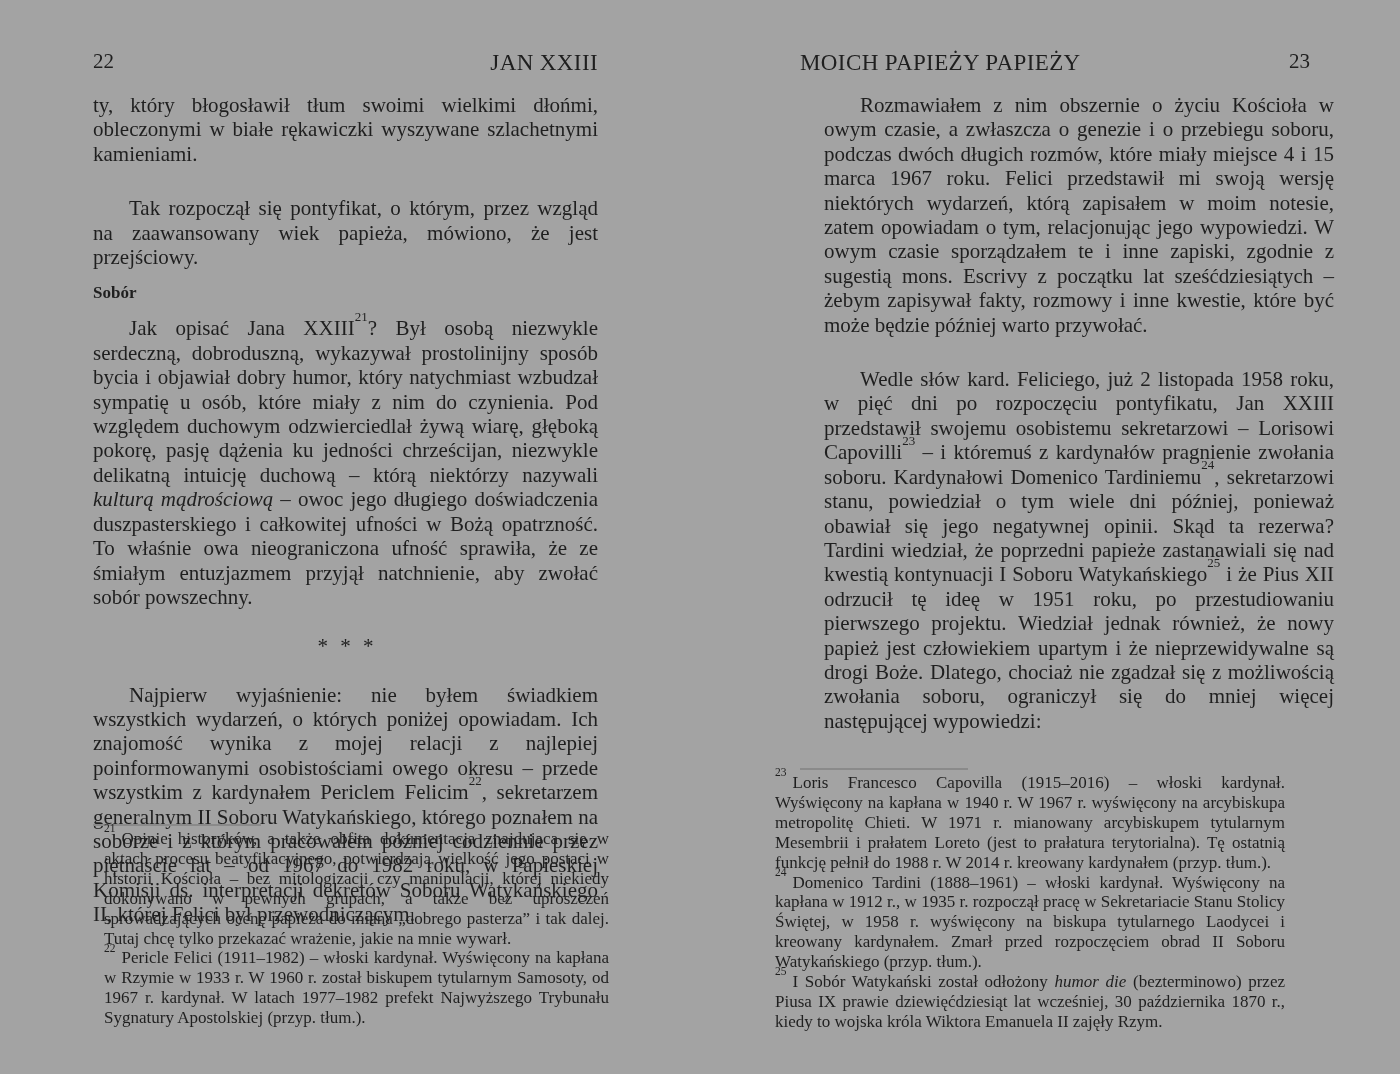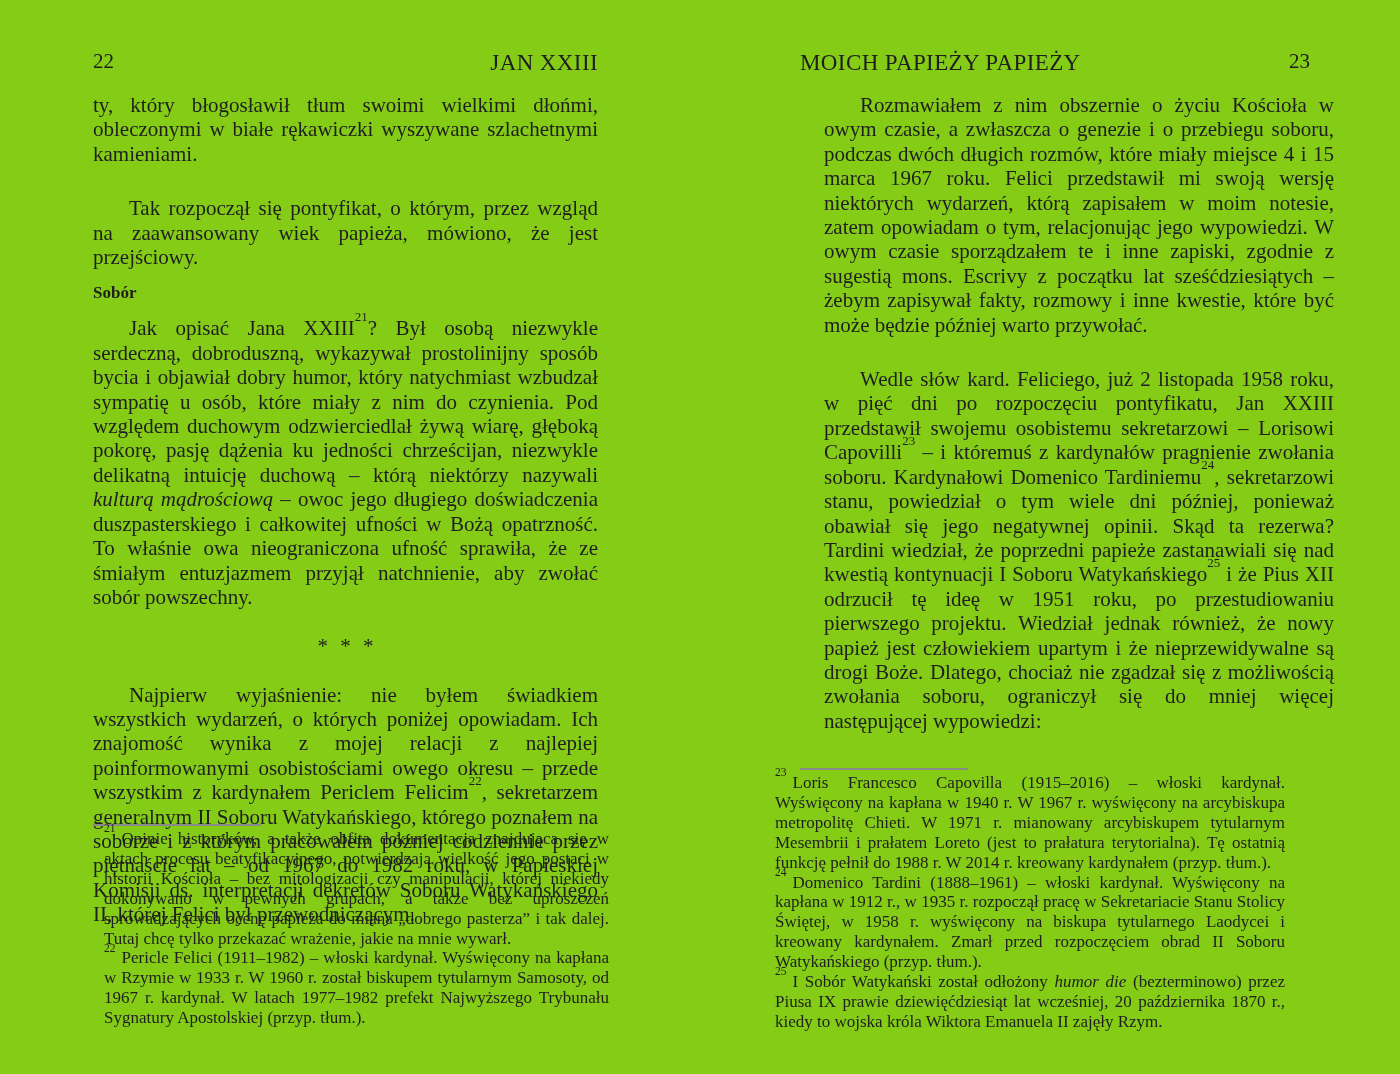--- a/index.html
+++ b/index.html
@@ -4,21 +4,21 @@
 <style>
   html, body {
     margin: 0;
     padding: 0;
     background: #ffffff;
   }
   #spread {
     position: relative;
     width: 1400px;
     height: 1074px;
-    background: #84cc16;
+    background: #a3a3a3;
     overflow: hidden;
     font-family: "Liberation Serif", "DejaVu Serif", serif;
     color: #1f1f1f;
   }
   
   .pagenum {
     position: absolute;
     top: 51px;
     font-size: 21px;
     line-height: 21px;
@@ -141,16 +141,16 @@
   <div id="footnotes-left" class="footnotes">
       <p class="fn"><sup class="fsup">21</sup><span>Opinie historyków, a także obfita dokumentacja znajdująca się w aktach procesu beatyfikacyjnego, potwierdzają wielkość jego postaci w historii Kościoła – bez mitologizacji czy manipulacji, której niekiedy dokonywano w pewnych grupach, a także bez uproszczeń sprowadzających ocenę papieża do miana „dobrego pasterza” i tak dalej. Tutaj chcę tylko przekazać wrażenie, jakie na mnie wywarł.</span></p>
       <p class="fn"><sup class="fsup">22</sup><span>Pericle Felici (1911–1982) – włoski kardynał. Wyświęcony na kapłana w Rzymie w 1933 r. W 1960 r. został biskupem tytularnym Samosoty, od 1967 r. kardynał. W latach 1977–1982 prefekt Najwyższego Trybunału Sygnatury Apostolskiej (przyp. tłum.).</span></p>
     </div>
 
   <div id="fnrule-right" class="fn-rule"></div>
 
   <div id="footnotes-right" class="footnotes">
       <p class="fn"><sup class="fsup">23</sup><span>Loris Francesco Capovilla (1915–2016) – włoski kardynał. Wyświęcony na kapłana w 1940 r. W 1967 r. wyświęcony na arcybiskupa metropolitę Chieti. W 1971 r. mianowany arcybiskupem tytularnym Mesembrii i prałatem Loreto (jest to prałatura terytorialna). Tę ostatnią funkcję pełnił do 1988 r. W 2014 r. kreowany kardynałem (przyp. tłum.).</span></p>
       <p class="fn"><sup class="fsup">24</sup><span>Domenico Tardini (1888–1961) – włoski kardynał. Wyświęcony na kapłana w 1912 r., w 1935 r. rozpoczął pracę w Sekretariacie Stanu Stolicy Świętej, w 1958 r. wyświęcony na biskupa tytularnego Laodycei i kreowany kardynałem. Zmarł przed rozpoczęciem obrad II Soboru Watykańskiego (przyp. tłum.).</span></p>
-      <p class="fn"><sup class="fsup">25</sup><span>I Sobór Watykański został odłożony </span><em>humor die</em><span> (bezterminowo) przez Piusa IX prawie dziewięćdziesiąt lat wcześniej, 20 października 1870 r., kiedy to wojska króla Wiktora Emanuela II zajęły Rzym.</span></p>
+      <p class="fn"><sup class="fsup">25</sup><span>I Sobór Watykański został odłożony </span><em>humor die</em><span> (bezterminowo) przez Piusa IX prawie dziewięćdziesiąt lat wcześniej, 30 października 1870 r., kiedy to wojska króla Wiktora Emanuela II zajęły Rzym.</span></p>
     </div>
 
 </div>
 
 </body></html>

